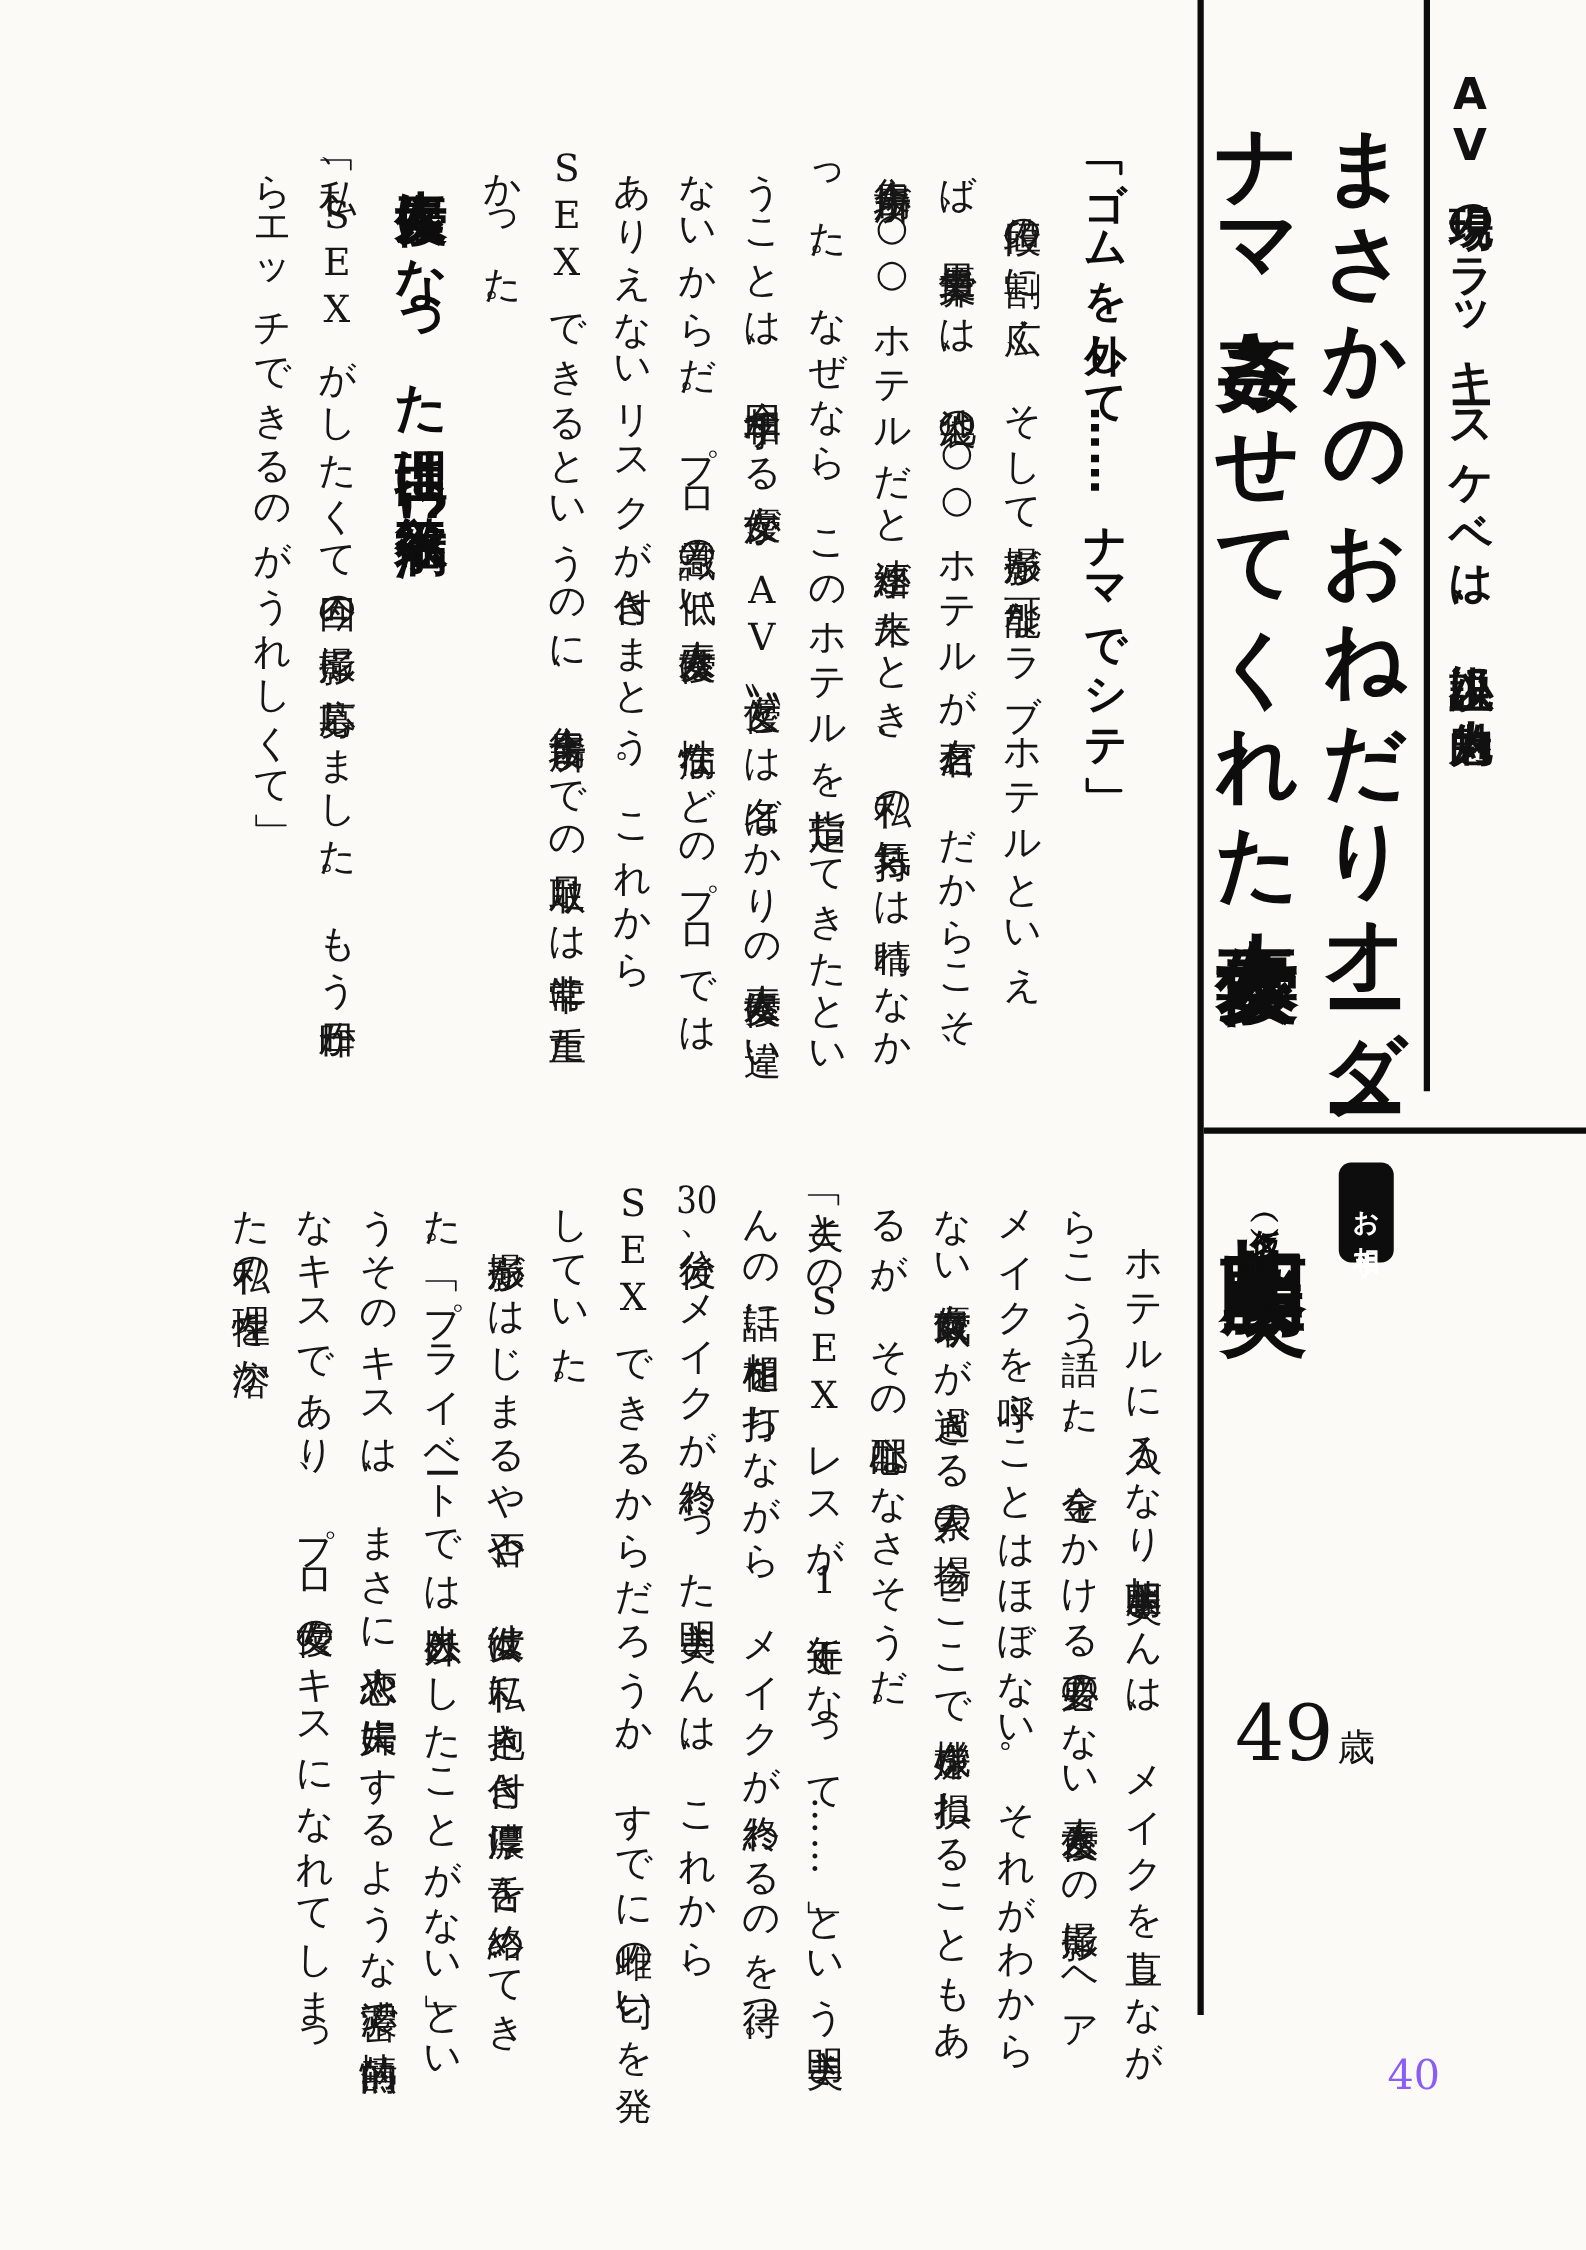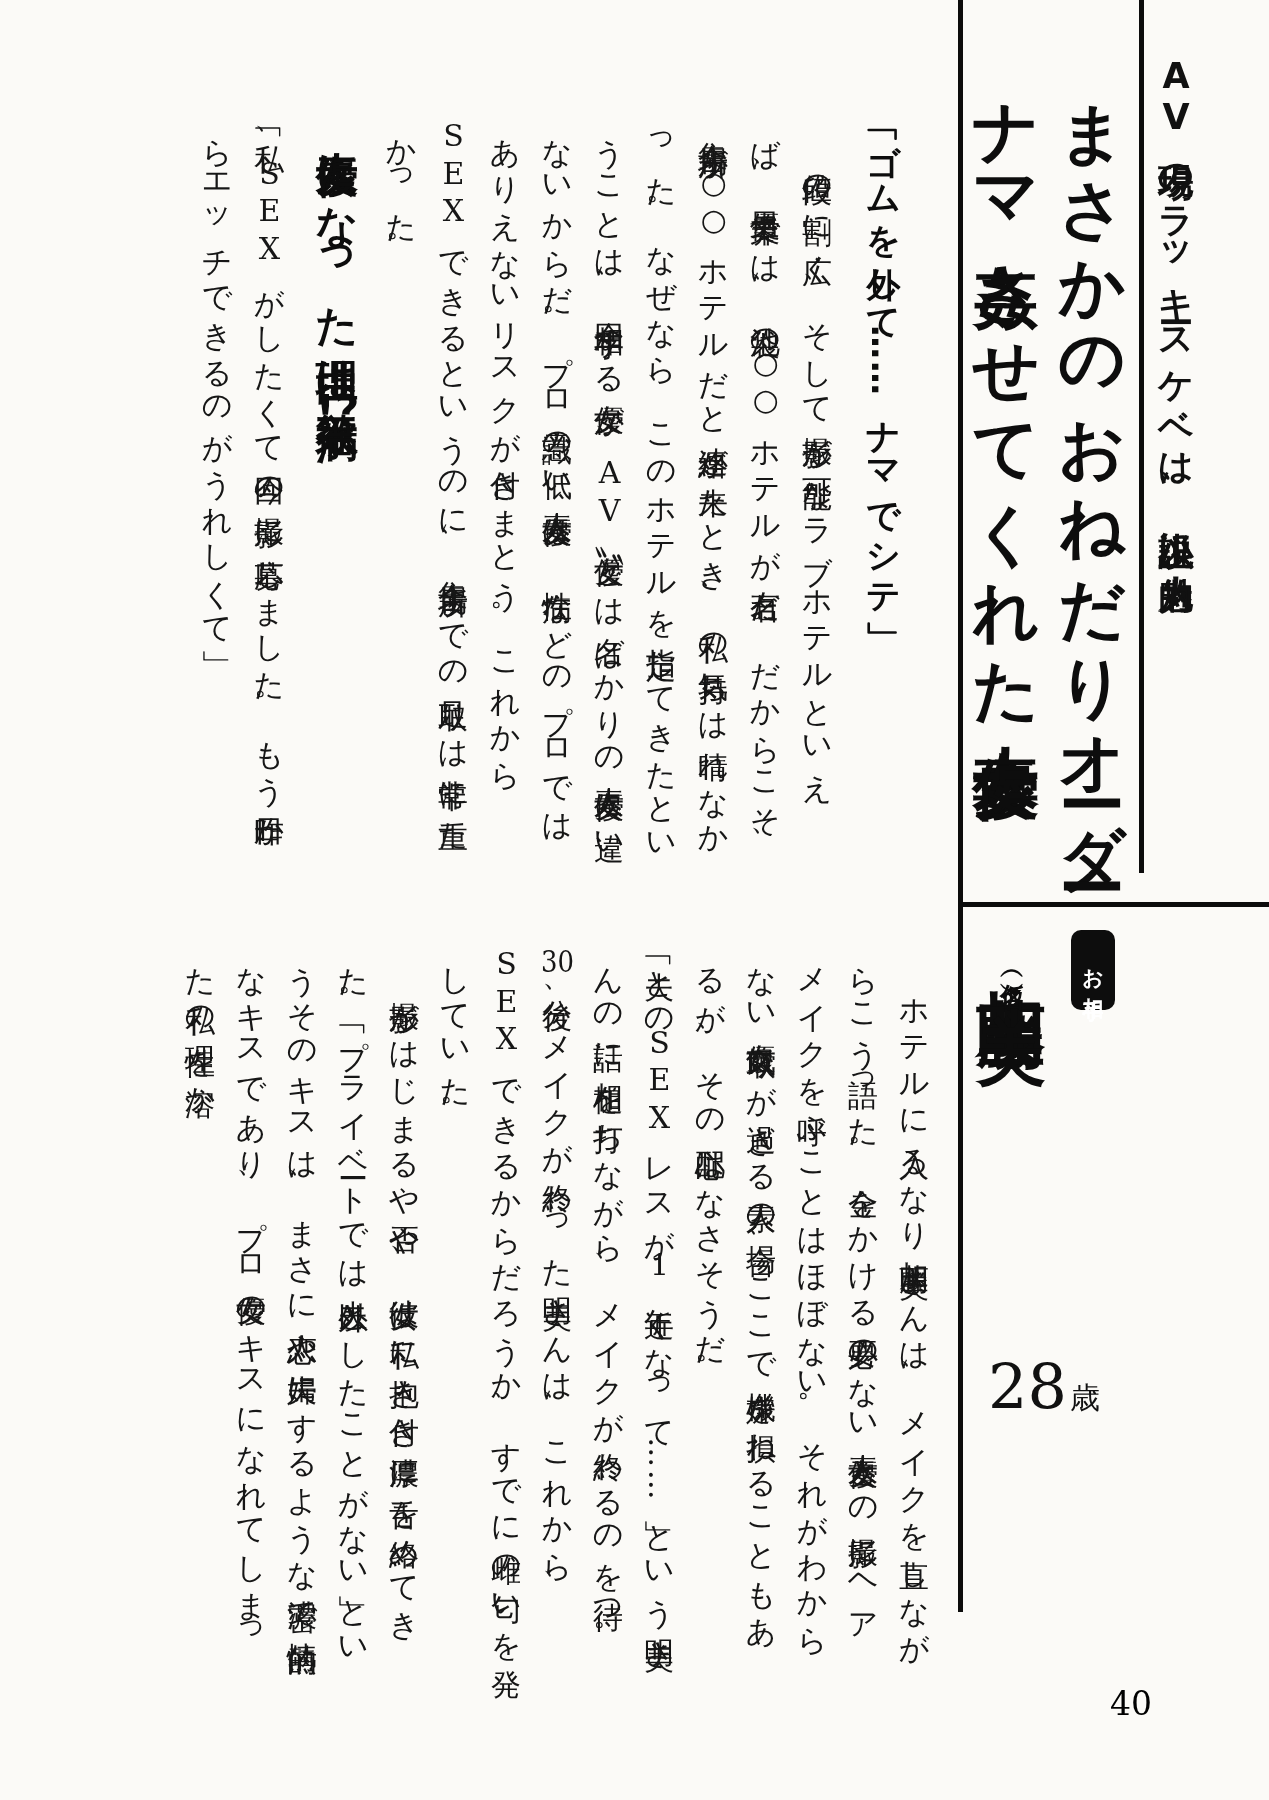--- a/index.html
+++ b/index.html
@@ -135,22 +135,21 @@
   .tcy { text-combine-upright: all; }
   .upr { text-orientation: upright; }
 
   
   .pagenum {
     position: absolute;
     left: 1110px;
     top: 1640px;
     font-family: "DejaVu Serif", "Liberation Serif", serif;
     font-size: 33px;
-    color: #000000;
-    margin-top: 44px;
+    color: #8b5cf6;
   }
 </style>
 </head>
 <body>
 
 <div class="page">
 
   <div class="rule rule-v1"></div>
   <div class="rule rule-v2"></div>
   <div class="rule rule-h"></div>
@@ -162,21 +161,21 @@
     <span class="title-line">ナマ姦させてくれた人妻女優</span>
   </h1>
 
   <div class="badge">お相手</div>
 
   <div class="byline">
     <span class="byline-name">加藤明美</span><span class="byline-alias">（仮名）</span>
   </div>
 
   <div class="age">
-    <span class="age-num">28</span>
+    <span class="age-num">49</span>
     <span class="age-unit">歳</span>
   </div>
 
   <section class="band band-top">
     <h2 class="kicker">「ゴムを外して……ナマでシテ」</h2>
     <p class="para indent">値段の割に広く、そして撮影が可能なラブホテルといえば、男優業界では、池袋の○○ホテルが有名だ。だからこそ、集合場所が○○ホテルだと連絡が来たとき、私の気持ちは晴れなかった。なぜなら、このホテルを指定してきたということは、今回相手する女優が、<span class="upr">AV</span>〝女優〟とは名ばかりの素人女優に違いないからだ。プロ意識の低い素人女優は、性病などのプロではありえないリスクが付きまとう。これから<span class="upr">SEX</span>できるというのに、集合場所までの足取りは非常に重たかった。</p>
     <h3 class="subhead">素人女優になった理由は欲求不満<span class="tcy">!?</span></h3>
     <p class="para">「私、<span class="upr">SEX</span>がしたくて今回の撮影に応募しました。もう昨日からエッチできるのがうれしくて」</p>
   </section>
 

